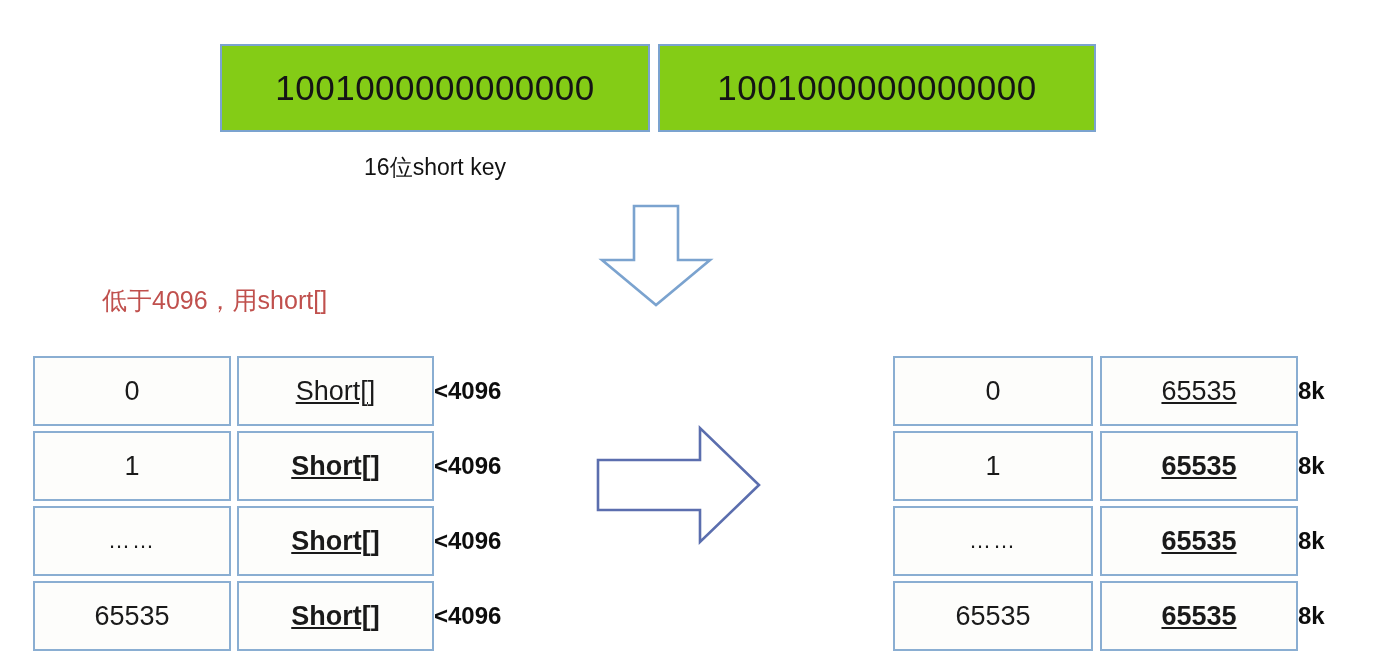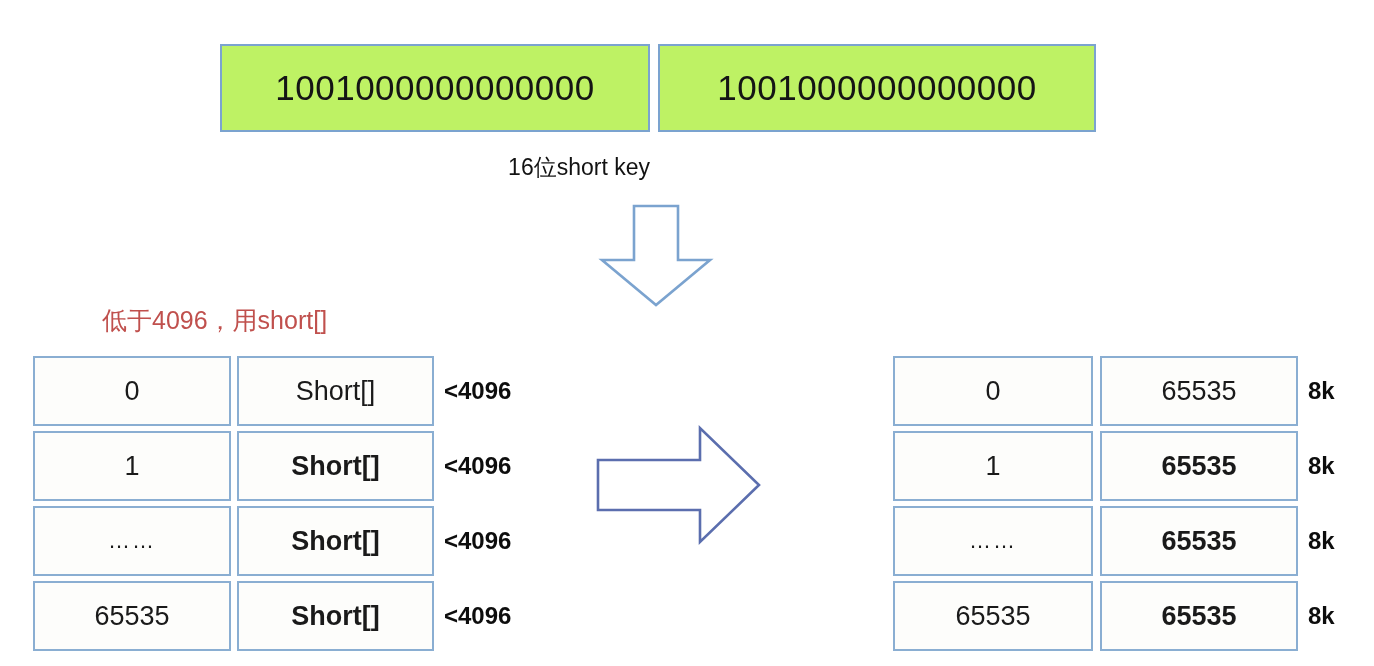--- a/index.html
+++ b/index.html
@@ -21,42 +21,42 @@
     overflow: hidden;
   }
 
   
   .bit-box {
     position: absolute;
     top: 44px;
     height: 88px;
     box-sizing: border-box;
     border: 2px solid #7ba3cf;
-    background: #bef264;
+    background: #84cc16;
     display: flex;
     align-items: center;
     justify-content: center;
   }
   .bit-box .bits {
     font-size: 35px;
     letter-spacing: 0.5px;
     color: #151515;
     font-family: "Liberation Sans", "DejaVu Sans", sans-serif;
     white-space: nowrap;
   }
   #bit-box-key   { left: 220px; width: 430px; }
   #bit-box-value { left: 658px; width: 438px; }
 
   .bit-caption {
     position: absolute;
     top: 152px;
     font-size: 23px;
     color: #121212;
     white-space: nowrap;
-    text-align: right;
+    text-align: center;
   }
   #caption-key   { left: 220px; width: 430px; }
   #caption-value { left: 658px; width: 438px; }
 
   
   #arrow-down {
     position: absolute;
     left: 596px;
     top: 204px;
     width: 120px;
@@ -67,21 +67,21 @@
     left: 596px;
     top: 424px;
     width: 166px;
     height: 122px;
   }
   .arrow-svg { display: block; width: 100%; height: 100%; }
 
   
   .section-heading {
     position: absolute;
-    top: 304px;
+    top: 284px;
     font-size: 25px;
     color: #c0504d;
     white-space: nowrap;
     text-align: right;
   }
   #heading-left  { left: 102px; }
   #heading-right { left: 930px; }
 
   
   .table-block { position: absolute; top: 356px; }
@@ -102,35 +102,34 @@
     border: 2px solid #8aaed2;
     background: #fdfdfb;
     display: flex;
     align-items: center;
     justify-content: center;
     font-size: 27px;
     color: #1a1a1a;
     white-space: nowrap;
   }
   .cell.key-cell   { width: 198px; margin-right: 6px; }
-  .cell.val-cell   { width: 197px; }
+  .cell.val-cell   { width: 197px; text-decoration: underline; }
 
   
   #table-right .cell.key-cell { width: 200px; margin-right: 7px; }
   #table-right .cell.val-cell { width: 198px; }
 
   
   .w-semibold { font-weight: 600; }
   .w-bold     { font-weight: 700; }
   .w-normal   { font-weight: 400; }
 
   .ellipsis-cell { font-size: 22px; letter-spacing: 2px; }
 
   .note {
-    margin-left: 10px;
     font-size: 24px;
     font-weight: 700;
     color: #0d0d0d;
     white-space: nowrap;
   }
 </style>
 </head>
 <body>
 
 <div id="canvas">

